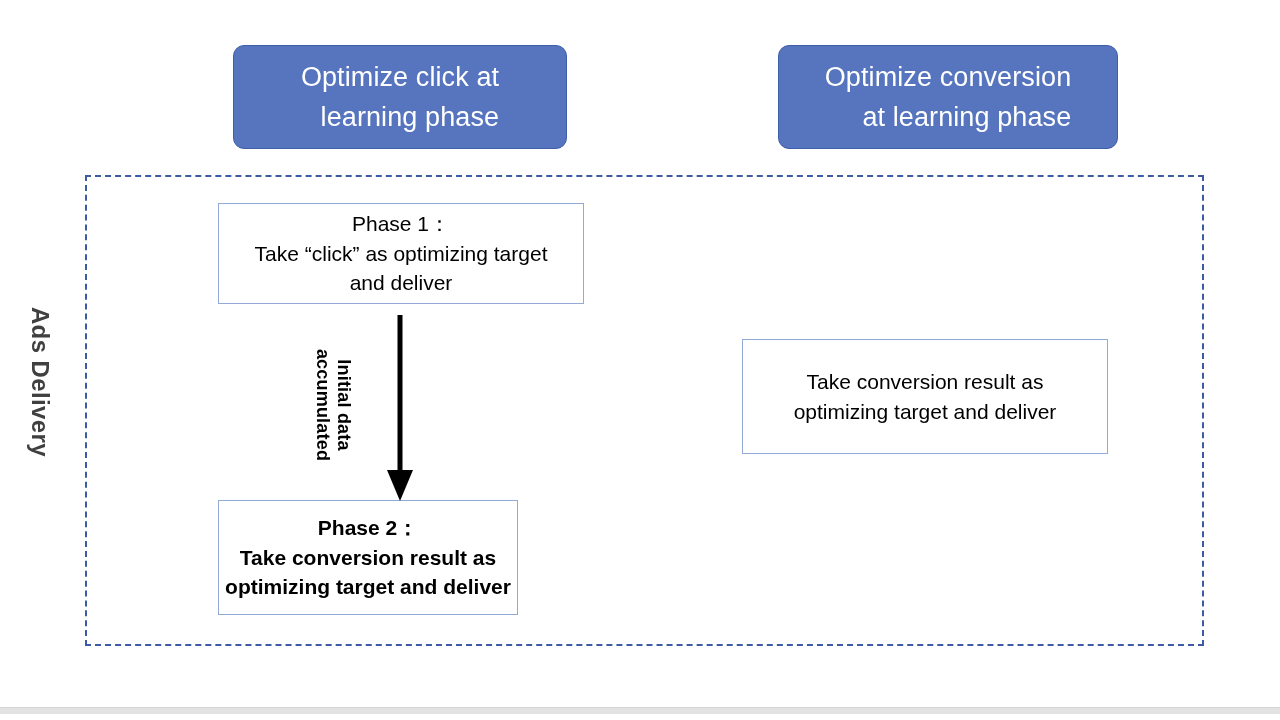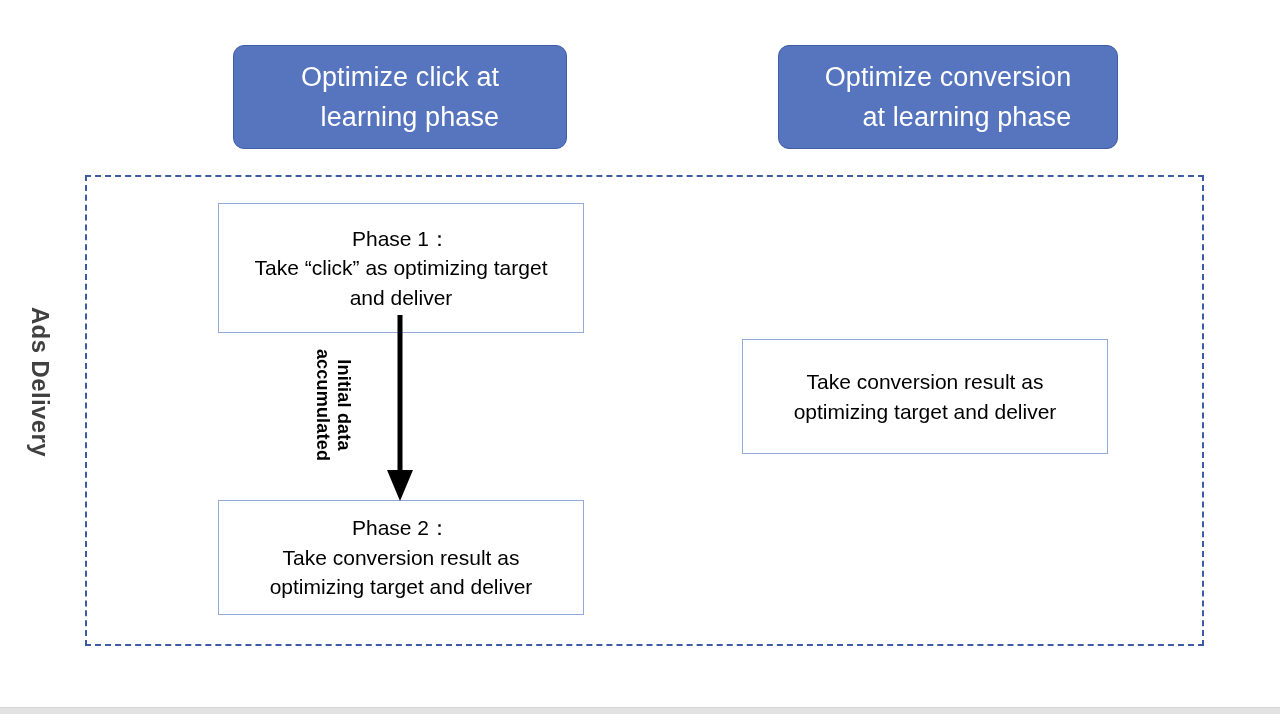--- a/index.html
+++ b/index.html
@@ -81,22 +81,22 @@
     display: flex;
     align-items: center;
     justify-content: center;
     text-align: center;
     color: #000000;
     font-size: 21px;
     line-height: 29.5px;
     font-weight: 400;
     padding: 0 6px;
   }
-  #box-phase1 { left: 218px; top: 203px; width: 366px; height: 130px; }
-  #box-phase2 { left: 218px; top: 500px; width: 366px; height: 115px; }
+  #box-phase1 { left: 218px; top: 203px; width: 366px; height: 101px; }
+  #box-phase2 { left: 218px; top: 500px; width: 300px; height: 115px; font-weight: bold; }
   #box-right  { left: 742px; top: 339px; width: 366px; height: 115px; }
 
   .flow-box .box-text { display: block; width: 100%; }
 
   
   #flow-arrow {
     position: absolute;
     left: 378px;
     top: 315px;
     width: 44px;

